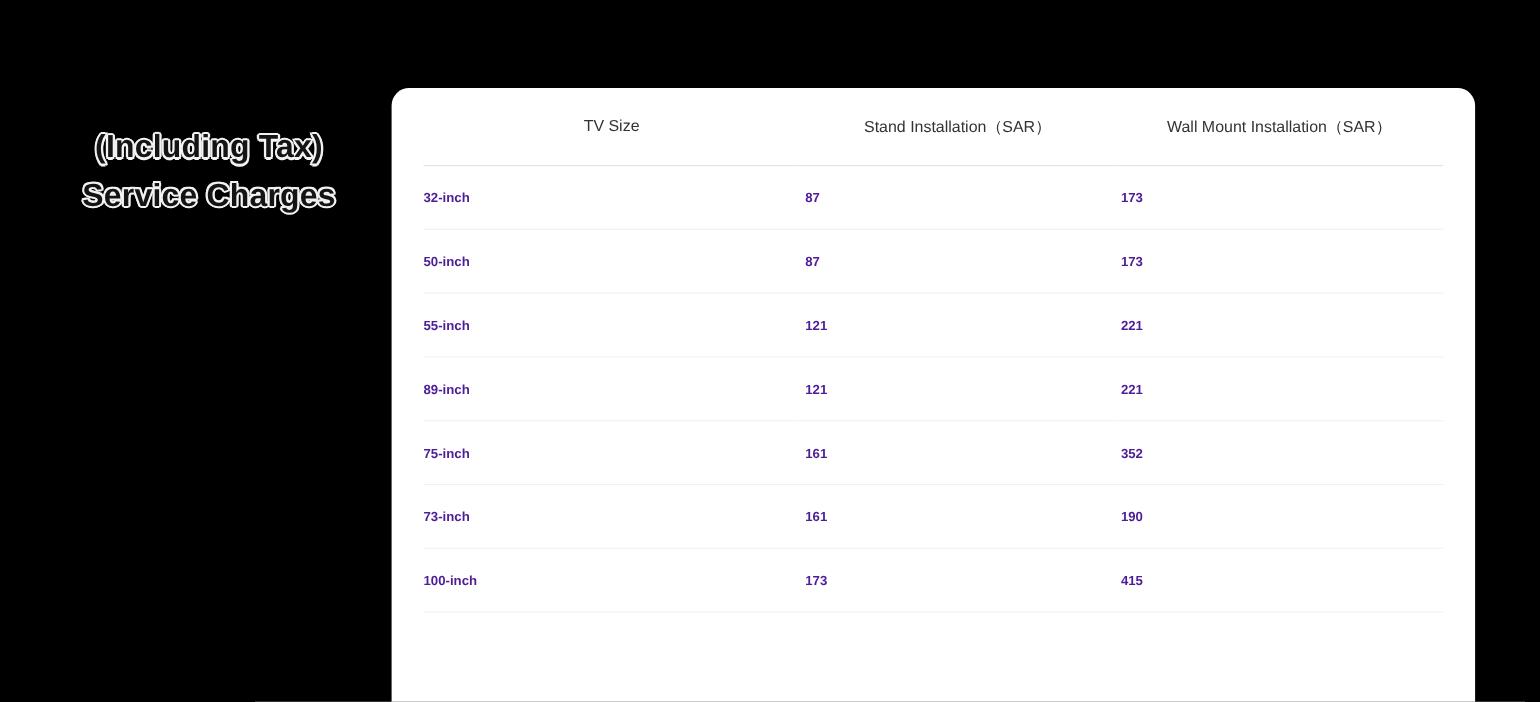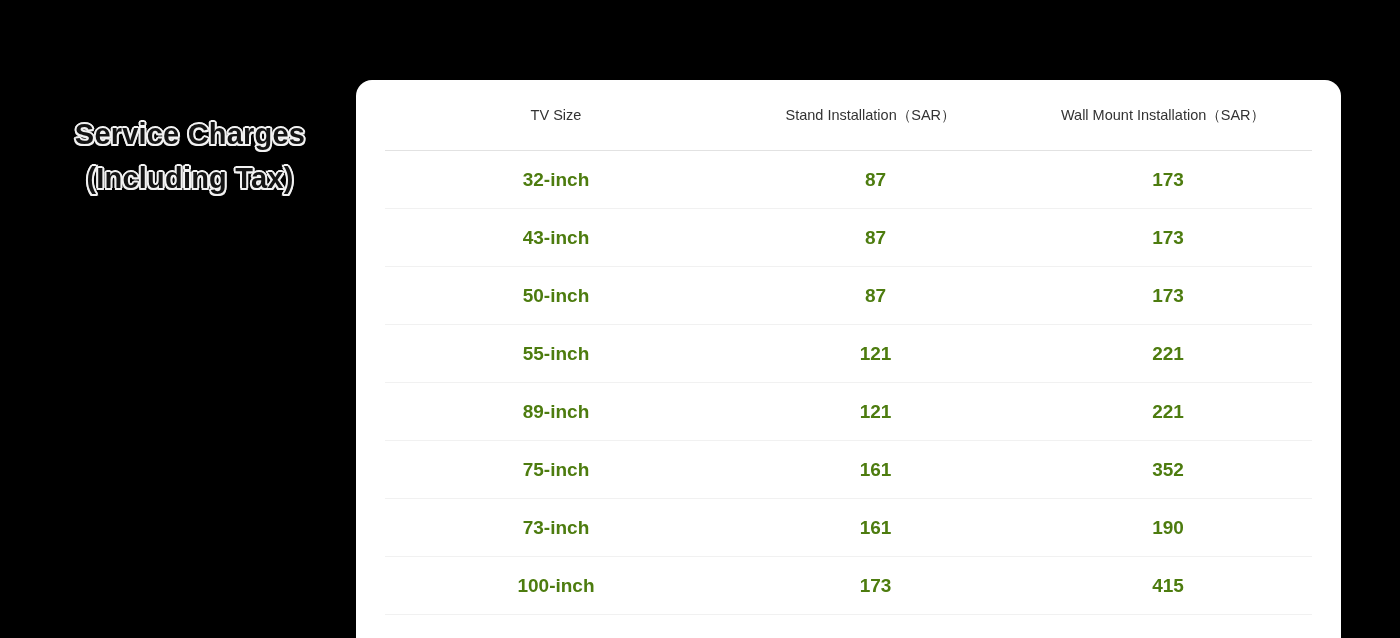--- a/index.html
+++ b/index.html
@@ -83,39 +83,38 @@
     text-align: center;
     border-bottom: 1px solid #e2e2e2;
   }
   .head-pad {
     border-bottom: 1px solid transparent;
   }
 
   .body-cell {
     height: 57px;
     vertical-align: middle;
-    font-size: 19px;
+    font-size: 12px;
     font-weight: bold;
-    color: #4d7c0f;
-    text-align: center;
+    color: #4c1d95;
     border-bottom: 1px solid #f1f1f1;
   }
   .body-pad {
     border-bottom: 1px solid transparent;
   }
 
   
   .nudge { position: relative; left: 5px; }
 </style>
 </head>
 <body>
 
 <div class="title-block">
+  <span class="title-line">(Including Tax)</span>
   <span class="title-line">Service Charges</span>
-  <span class="title-line">(Including Tax)</span>
 </div>
 
 <div class="card">
   <table class="table">
     <colgroup>
       <col class="col-pad-l">
       <col class="col-size">
       <col class="col-stand">
       <col class="col-wall">
       <col class="col-pad-r">
@@ -126,27 +125,20 @@
         <th class="head-cell">TV Size</th>
         <th class="head-cell">Stand Installation（SAR）</th>
         <th class="head-cell">Wall Mount Installation（SAR）</th>
         <th class="head-cell head-pad"></th>
       </tr>
     </thead>
     <tbody id="table-body">
         <tr>
           <td class="body-cell body-pad"></td>
           <td class="body-cell">32-inch</td>
-          <td class="body-cell"><span class="nudge">87</span></td>
-          <td class="body-cell"><span class="nudge">173</span></td>
-          <td class="body-cell body-pad"></td>
-        </tr>
-        <tr>
-          <td class="body-cell body-pad"></td>
-          <td class="body-cell">43-inch</td>
           <td class="body-cell"><span class="nudge">87</span></td>
           <td class="body-cell"><span class="nudge">173</span></td>
           <td class="body-cell body-pad"></td>
         </tr>
         <tr>
           <td class="body-cell body-pad"></td>
           <td class="body-cell">50-inch</td>
           <td class="body-cell"><span class="nudge">87</span></td>
           <td class="body-cell"><span class="nudge">173</span></td>
           <td class="body-cell body-pad"></td>

